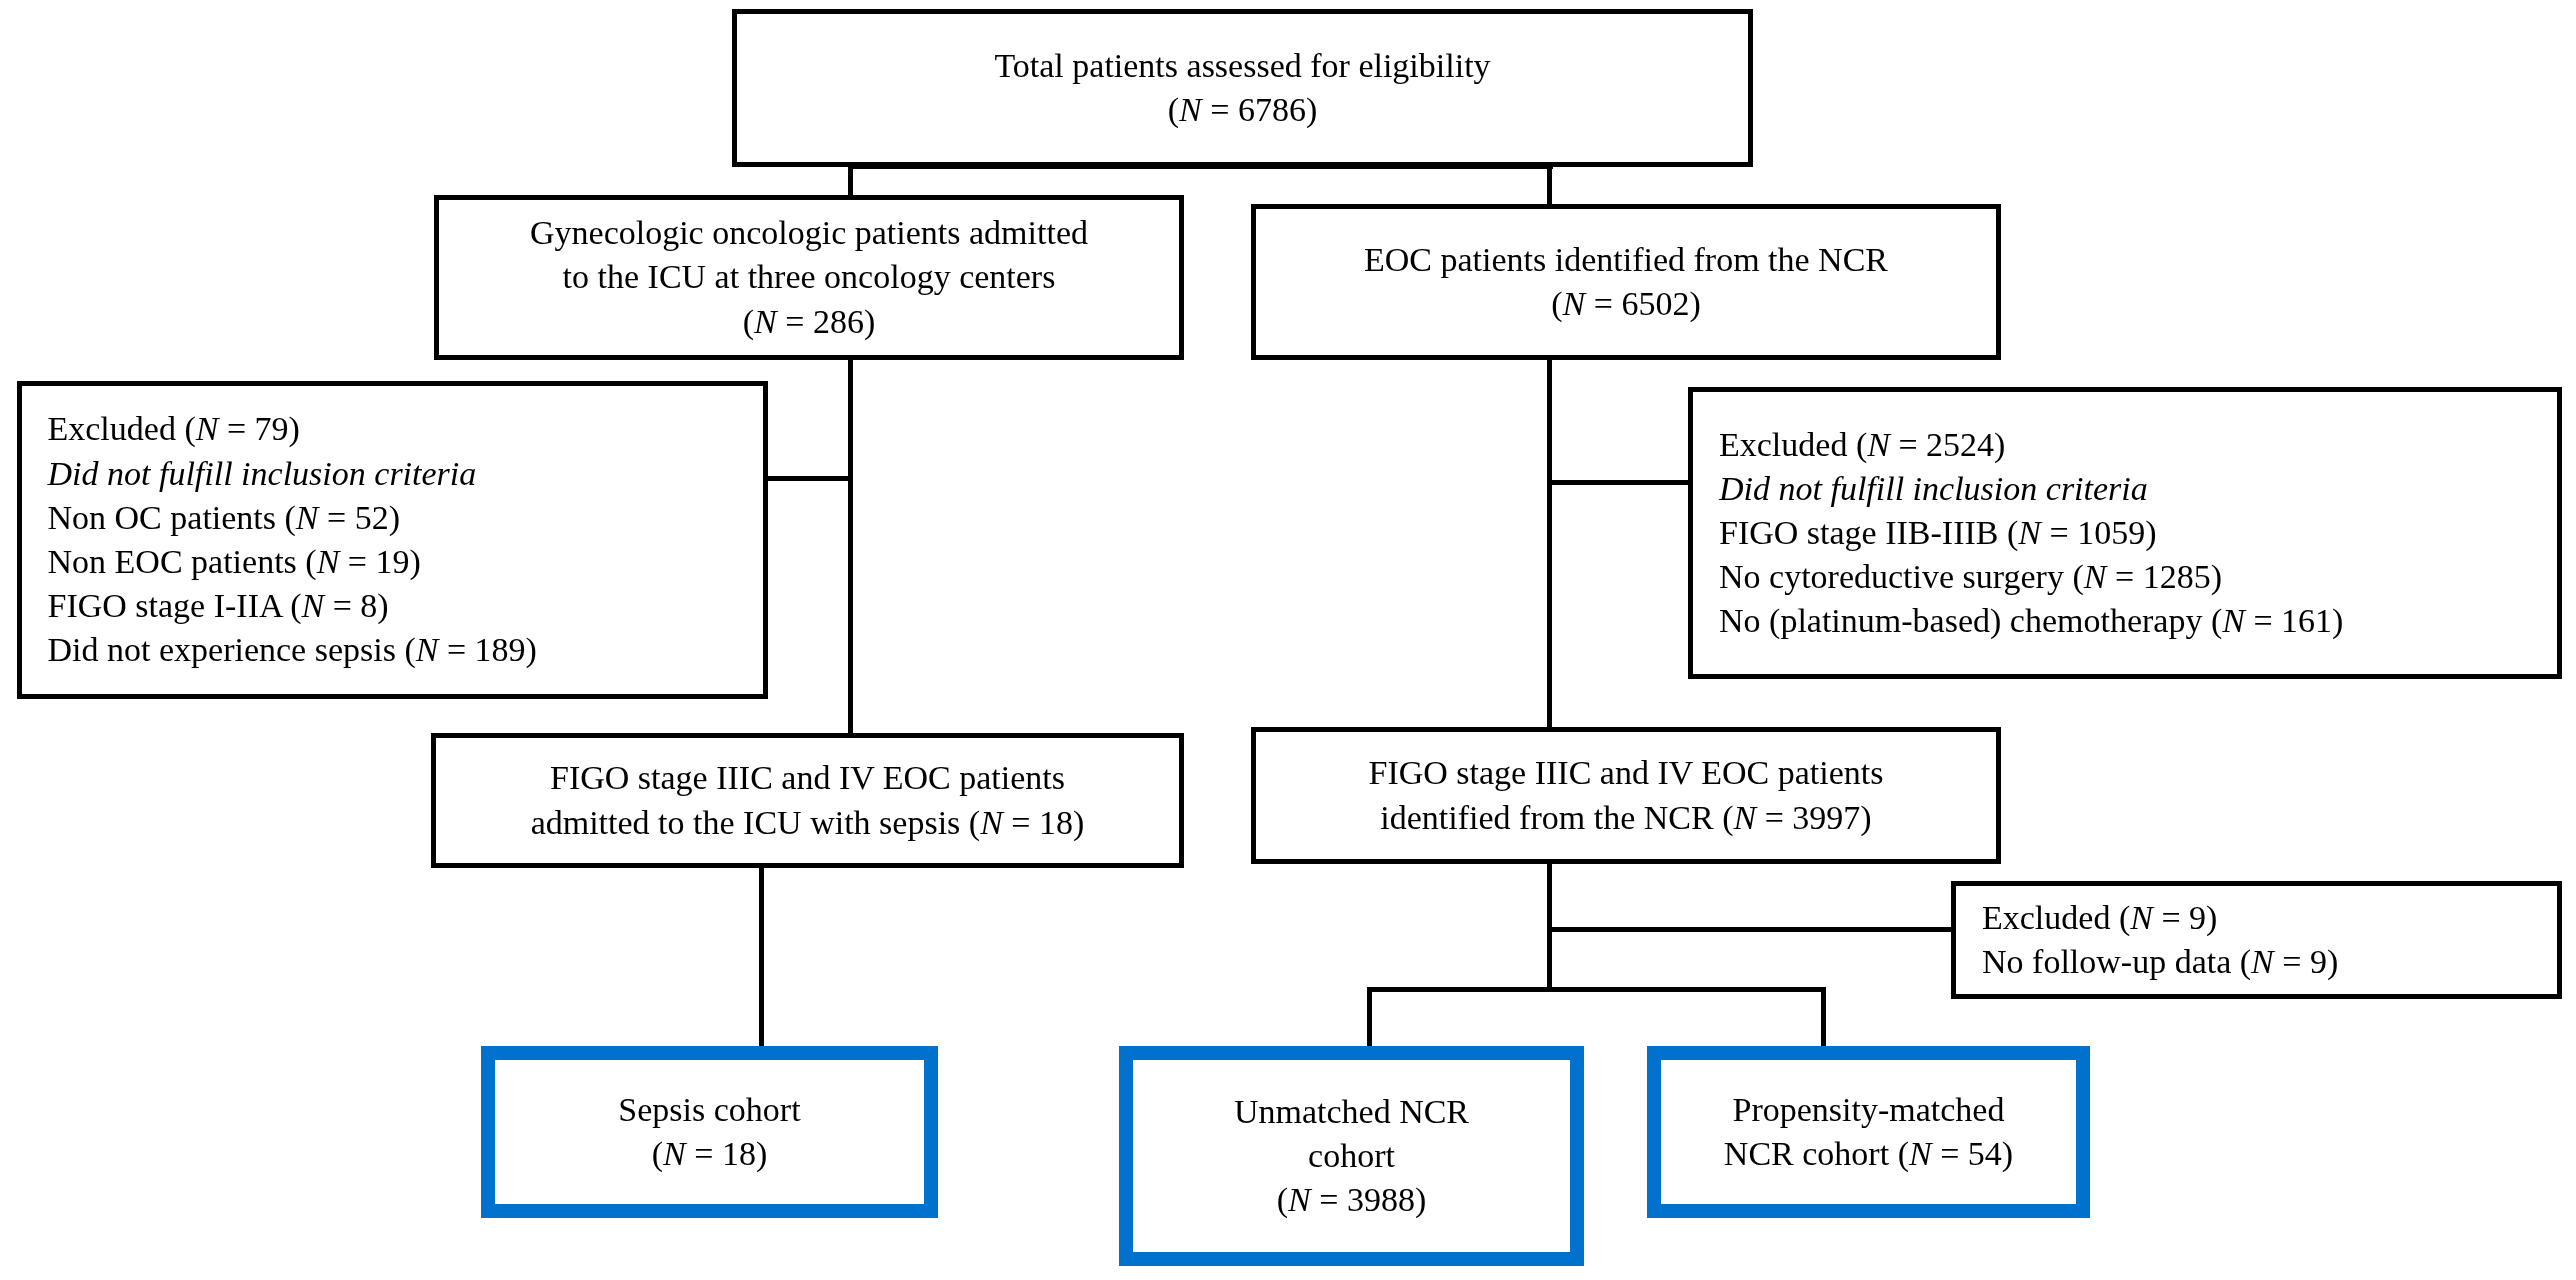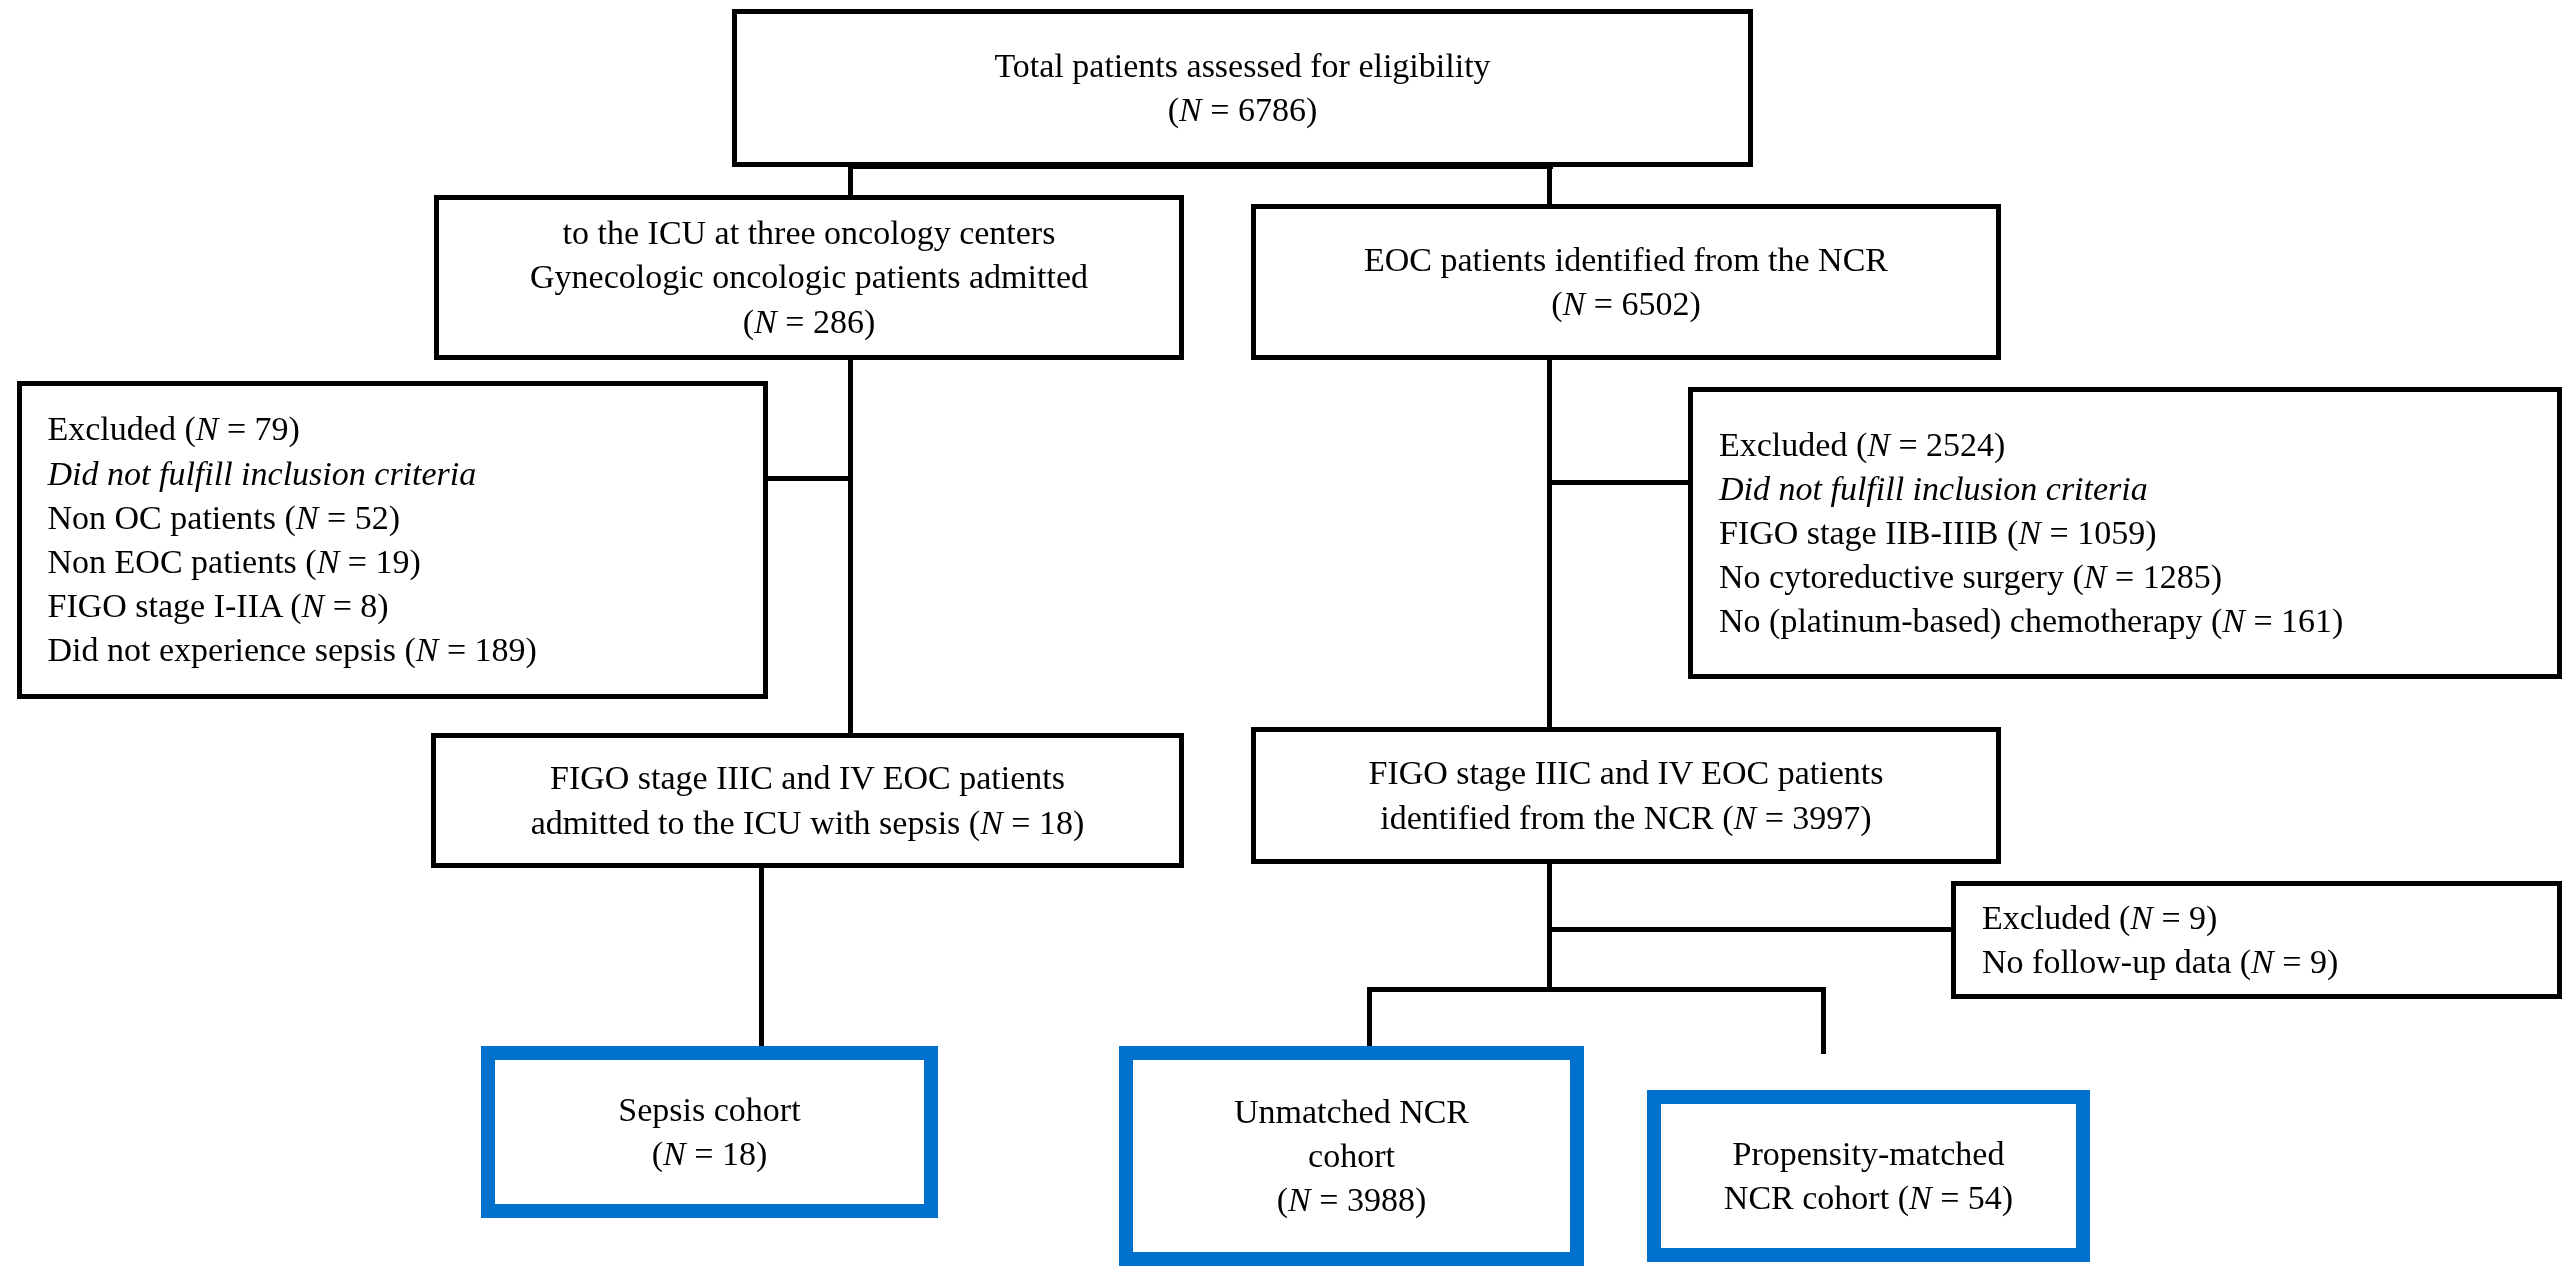--- a/index.html
+++ b/index.html
@@ -49,22 +49,22 @@
   <div class="line hline" style="left:1367px;top:987px;width:459px;height:5.3px;"></div>
   <div class="line vline" style="left:1367px;top:987px;width:5.3px;height:67px;"></div>
   <div class="line vline" style="left:1821px;top:987px;width:5.3px;height:67px;"></div>
 
   <div class="node" style="left:732px;top:8.9px;width:1021px;height:158px;">
     <div class="txt">Total patients assessed for eligibility</div>
     <div class="txt">(<em style="font-style:italic">N</em> = 6786)</div>
   </div>
 
   <div class="node" style="left:434px;top:195px;width:750px;height:165px;">
+    <div class="txt">Gynecologic oncologic patients admitted</div>
     <div class="txt">to the ICU at three oncology centers</div>
-    <div class="txt">Gynecologic oncologic patients admitted</div>
     <div class="txt">(<em style="font-style:italic">N</em> = 286)</div>
   </div>
 
   <div class="node" style="left:1251px;top:204px;width:750px;height:156px;">
     <div class="txt">EOC patients identified from the NCR</div>
     <div class="txt">(<em style="font-style:italic">N</em> = 6502)</div>
   </div>
 
   <div class="node left-text" style="left:16.5px;top:381px;width:751px;height:318px;">
     <div class="inner stack">
@@ -108,19 +108,19 @@
     <div class="txt">Sepsis cohort</div>
     <div class="txt">(<em style="font-style:italic">N</em> = 18)</div>
   </div>
 
   <div class="node blue" style="left: 1119px; top: 1046px; width: 465px; height: 220px; --accent: #0072CE;">
     <div class="txt">Unmatched NCR</div>
     <div class="txt">cohort</div>
     <div class="txt">(<em style="font-style:italic">N</em> = 3988)</div>
   </div>
 
-  <div class="node blue" style="left: 1647px; top: 1046px; width: 443px; height: 172px; margin-top: 44px; --accent: #0072CE;">
+  <div class="node blue" style="left: 1647px; top: 1046px; width: 443px; height: 172px; --accent: #0072CE;">
     <div class="txt">Propensity-matched</div>
     <div class="txt">NCR cohort (<em style="font-style:italic">N</em> = 54)</div>
   </div>
 
 </div>
 
 
 </body></html>

